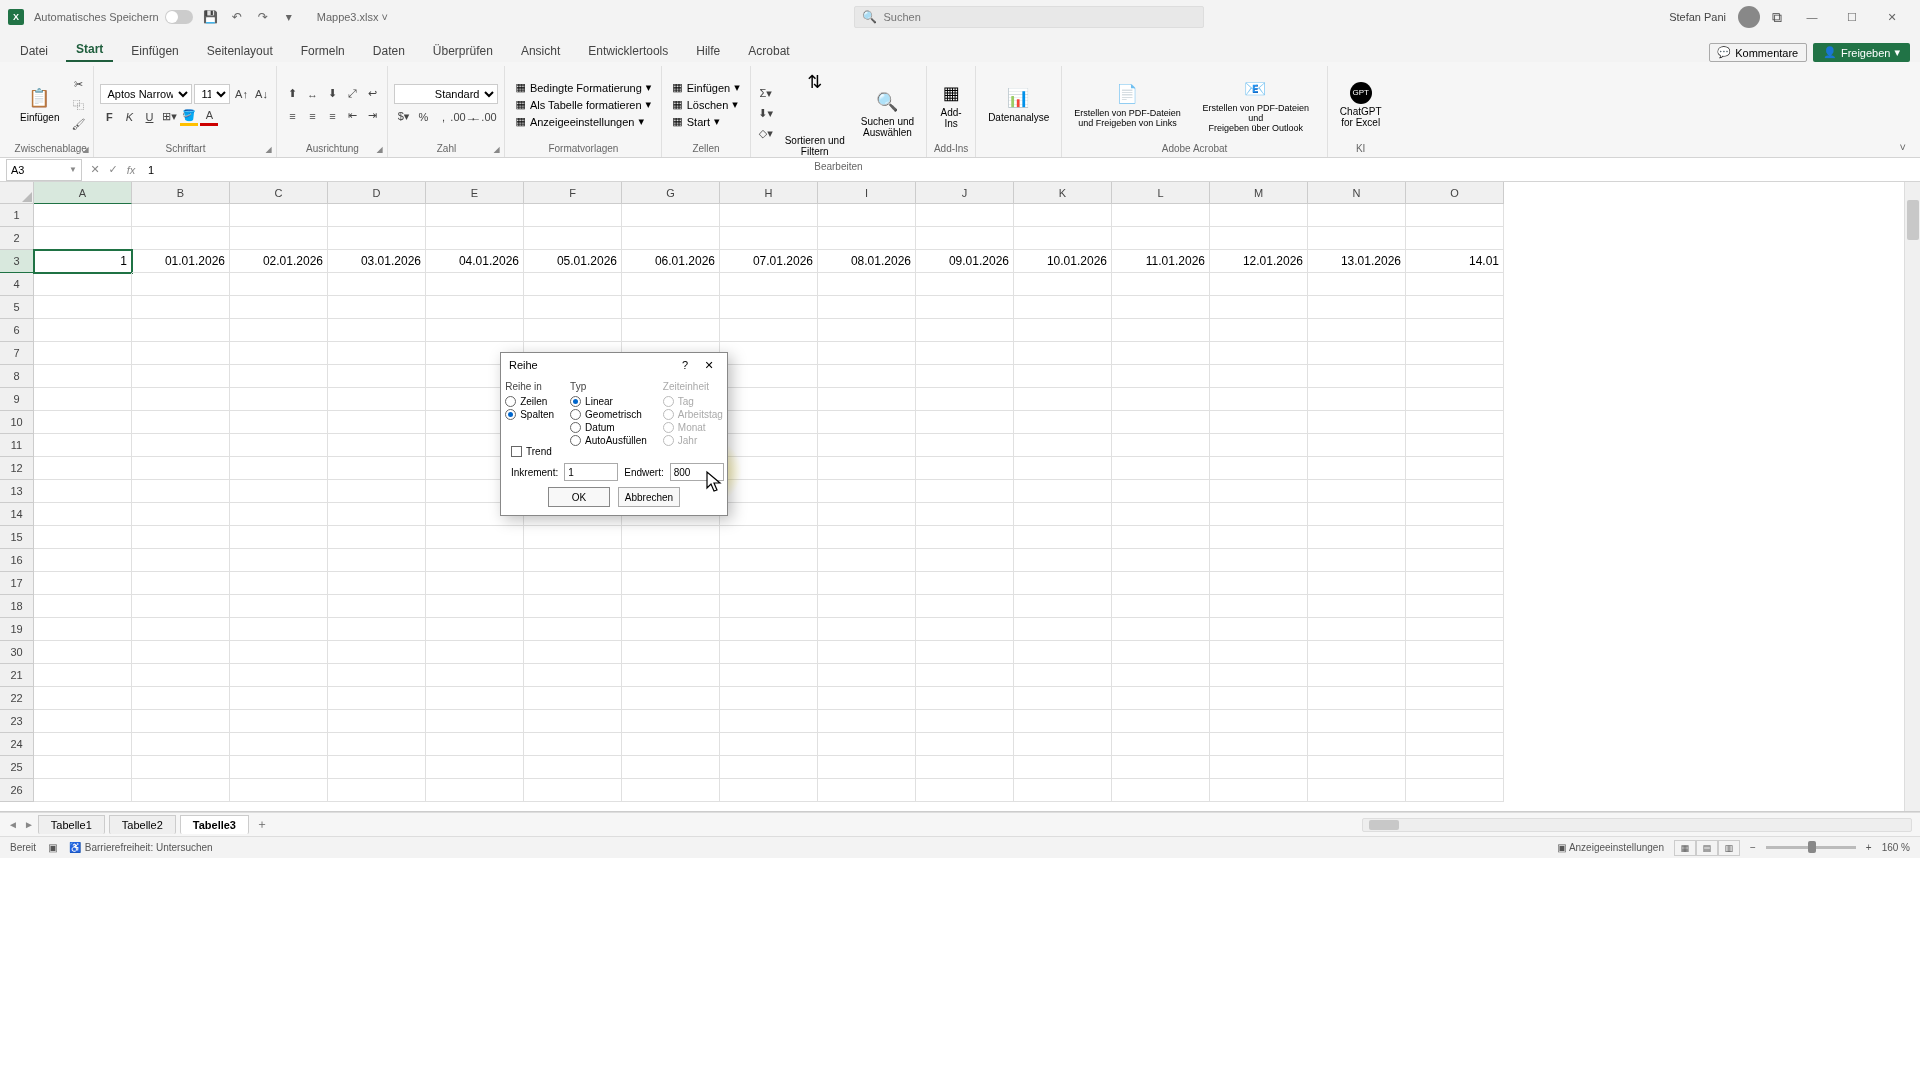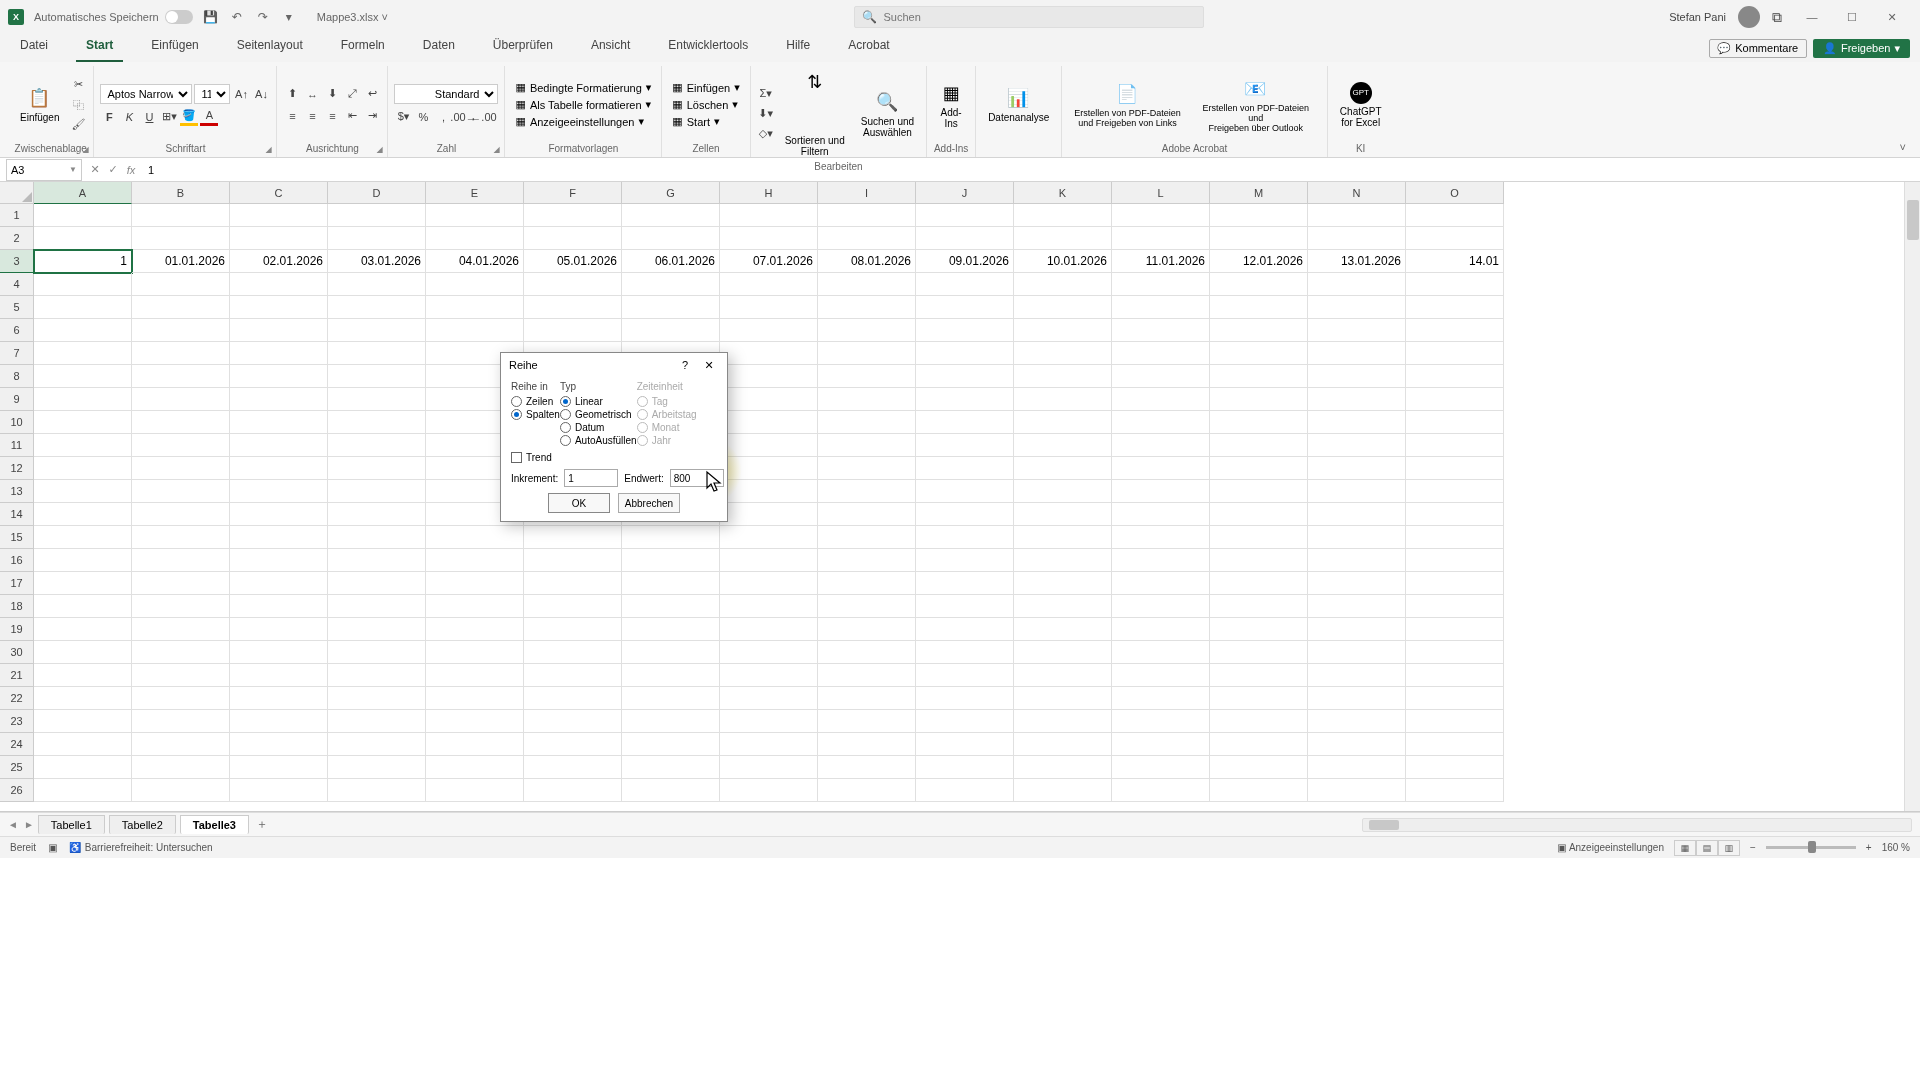--- a/index.html
+++ b/index.html
@@ -13,21 +13,21 @@
 .toggle::after{content:'';width:12px;height:12px;background:#fff;border-radius:50%;position:absolute;left:1px;top:1px;}
 .qat-icon { width:16px; height:16px; color:#666; display:flex; align-items:center; justify-content:center; font-size:12px; cursor:pointer;}
 .searchbox { margin-left:auto; margin-right:auto; width:350px; height:22px; background:#e8e8e8; display:flex; align-items:center; padding:0 8px; gap:6px; border-radius:2px; border:1px solid #ddd;}
 .searchbox input { border:none; background:transparent; outline:none; font-size:11px; width:100%; }
 .user-area { display:flex; align-items:center; gap:12px; font-size:11px; color:#444;}
 .avatar{width:22px;height:22px;border-radius:50%;background:#888;}
 .win-controls{display:flex;gap:0;}
 .win-btn{width:40px;height:28px;display:flex;align-items:center;justify-content:center;color:#666;font-size:11px;}
 
 
-.tabs { height:28px; background:#f3f3f3; display:flex; padding:0 10px; gap:18px;}
+.tabs { height:28px; background:#f3f3f3; display:flex; align-items:flex-end; padding:0 10px; gap:8px;}
 .tab { padding:4px 10px; font-size:12px; color:#444; cursor:pointer;}
 .tab.active { font-weight:600; border-bottom:2px solid #1f5e3d; color:#1f5e3d;}
 .tab.file { color:#444;}
 .right-buttons{margin-left:auto;display:flex;gap:6px;align-items:center;}
 .btn-comment{border:1px solid #aaa;padding:2px 8px;font-size:11px;display:flex;align-items:center;gap:4px;border-radius:2px;}
 .btn-share{background:#217346;color:#fff;padding:3px 10px;font-size:11px;display:flex;align-items:center;gap:4px;border-radius:2px;}
 
 
 .ribbon{height:96px;background:#f6f6f6;border-bottom:1px solid #d4d4d4;display:flex;padding:4px 8px 0 8px;}
 .rgroup{display:flex;flex-direction:column;justify-content:space-between;padding:0 6px;border-right:1px solid #e0e0e0;position:relative;}
@@ -67,21 +67,21 @@
 .row-h.active{border-right-color:#1f7244;}
 .grid-vscroll{position:absolute;right:0;top:0;width:16px;height:100%;background:#f0f0f0;border-left:1px solid #ddd;}
 .grid-vscroll::before{content:'';position:absolute;top:18px;left:2px;width:12px;height:40px;background:#c8c8c8;border-radius:2px;}
 
 
 .dialog{position:absolute;left:500px;top:170px;width:228px;background:#fff;border:1px solid #888;box-shadow:4px 4px 14px rgba(0,0,0,.25);font-size:11px;z-index:100;}
 .dlg-title{height:24px;display:flex;align-items:center;padding:0 8px;font-size:11px;}
 .dlg-title-btns{margin-left:auto;display:flex;gap:4px;}
 .dlg-title-btn{width:20px;height:18px;display:flex;align-items:center;justify-content:center;font-size:11px;cursor:pointer;}
 .dlg-body{padding:4px 10px 8px 10px;}
-.dlg-cols{display:flex;gap:0;margin-bottom:6px;}
+.dlg-cols{display:flex;gap:16px;justify-content:center;}
 .dlg-col{display:flex;flex-direction:column;gap:2px;}
 .dlg-col-title{font-size:10px;color:#444;margin-bottom:2px;}
 .radio-row{display:flex;align-items:center;gap:4px;font-size:10px;white-space:nowrap;}
 .radio{width:11px;height:11px;border:1px solid #666;border-radius:50%;display:flex;align-items:center;justify-content:center;flex-shrink:0;}
 .radio.checked::after{content:'';width:5px;height:5px;background:#0066cc;border-radius:50%;}
 .radio.disabled{border-color:#bbb;}
 .radio-row.disabled{color:#aaa;}
 .checkbox{width:11px;height:11px;border:1px solid #666;flex-shrink:0;}
 .dlg-inputs{display:flex;gap:6px;align-items:center;margin:6px 0;}
 .dlg-inputs label{font-size:10px;}

